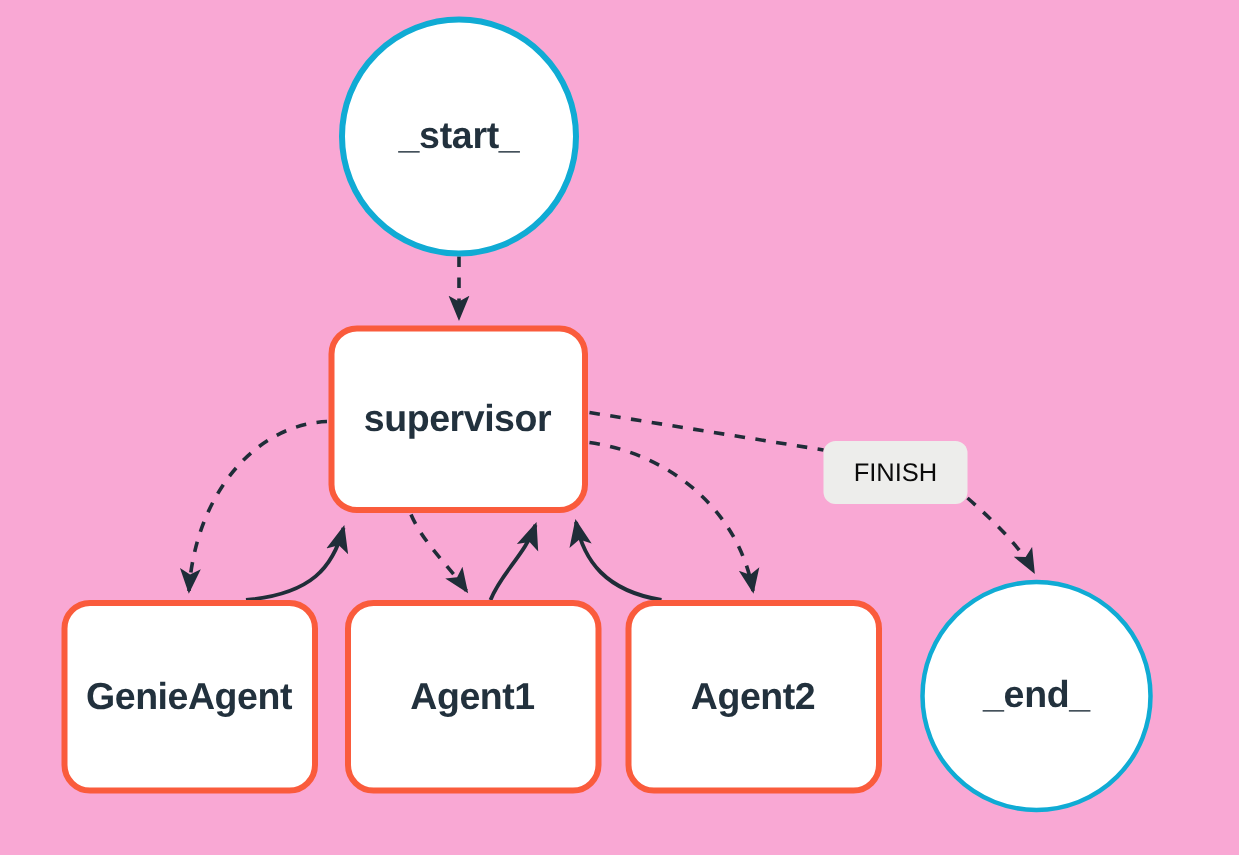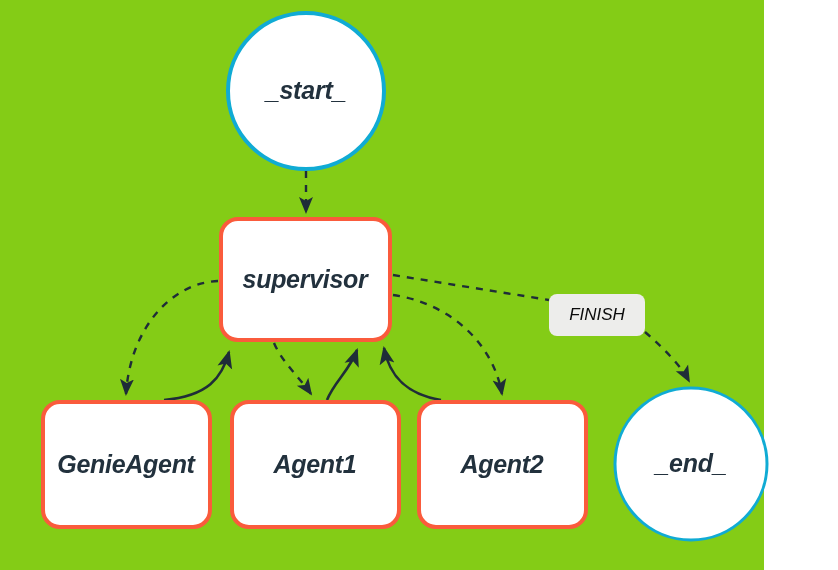--- a/index.html
+++ b/index.html
@@ -9,24 +9,23 @@
     background: #ffffff;
   }
   body {
     width: 838px;
     height: 570px;
     font-family: "Liberation Sans", sans-serif;
     overflow: hidden;
   }
   #graph-canvas {
     position: relative;
-    width: 764px;
+    width: 826px;
     height: 570px;
-    background: #84cc16;
-    font-style: italic;
+    background: #f9a8d4;
   }
   #graph-svg {
     position: absolute;
     top: 0;
     left: 0;
     width: 838px;
     height: 570px;
   }
   .node-label {
     font-family: "Liberation Sans", sans-serif;

